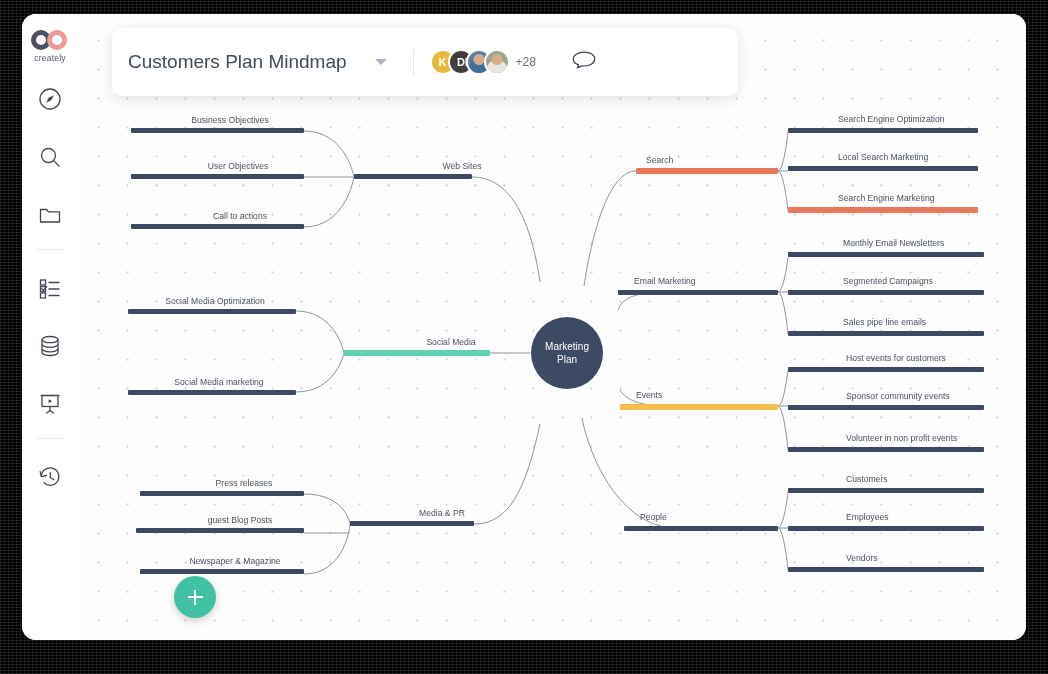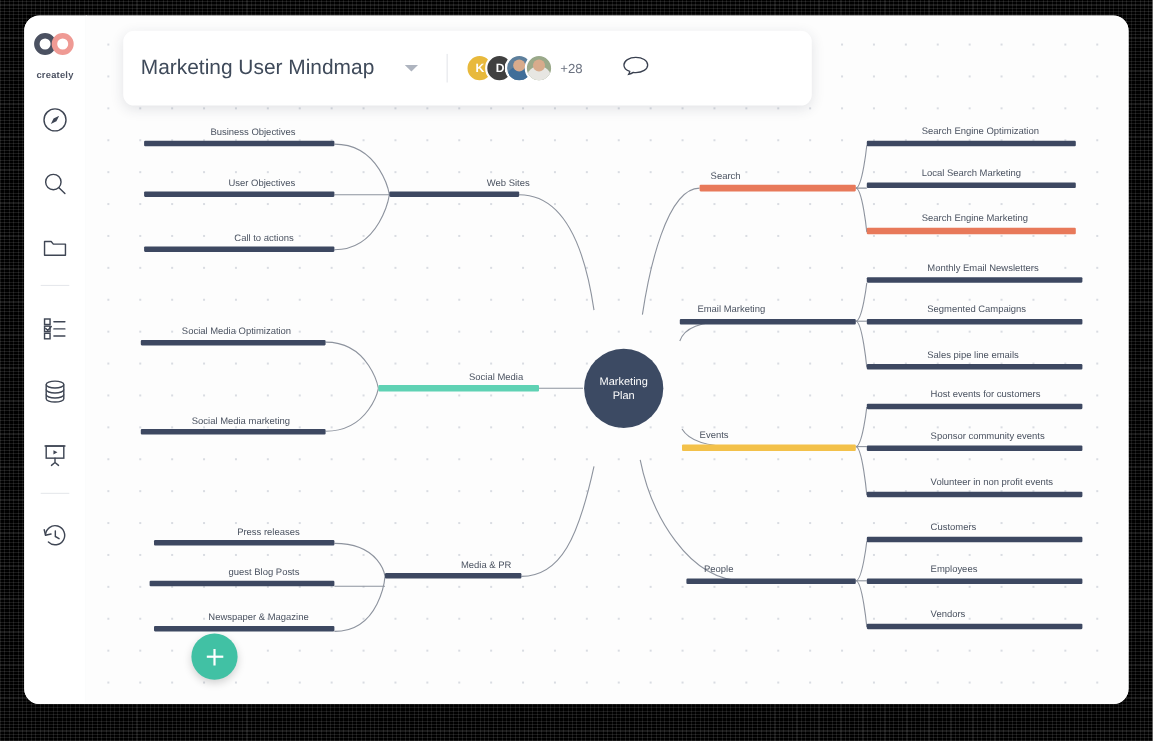--- a/index.html
+++ b/index.html
@@ -21,21 +21,21 @@
   
   #left-rail{position:absolute;left:0;top:0;width:56px;height:100%;
      background:#ffffff;border-right:1px solid #eceef1;
      display:flex;flex-direction:column;align-items:center;}
   #logo-block{margin-top:16px;display:flex;flex-direction:column;align-items:center;}
   #logo-rings{width:38px;height:20px;position:relative;}
   .ring{position:absolute;top:0;width:20px;height:20px;border-radius:50%;
         box-sizing:border-box;border:5px solid #4b5161;}
   .ring.left{left:0;}
   .ring.right{left:16px;border-color:#ef9a94;}
-  #logo-word{font-size:8.5px;font-weight:bold;color:#4b5161;margin-top:13px;letter-spacing:.2px;}
+  #logo-word{font-size:8.5px;font-weight:normal;color:#4b5161;margin-top:3px;letter-spacing:.2px;}
 
   .rail-icon{width:44px;height:44px;margin-top:14px;display:flex;
      align-items:center;justify-content:center;cursor:pointer;}
   .rail-icon svg{display:block;}
   .rail-sep{width:26px;height:1px;background:#e6e8ec;margin:12px 0 2px;}
 
   
   #canvas{position:absolute;left:56px;top:0;right:0;bottom:0;background:#fdfdfd;
     background-image:radial-gradient(circle, #d9dce2 1.1px, transparent 1.2px);
     background-size:29px 29px;background-position:6px 12px;overflow:hidden;}
@@ -323,21 +323,21 @@
         <circle cx="489" cy="339" r="36" fill="#3c4a63"></circle>
         <text class="center-label" x="489" y="336" text-anchor="middle">Marketing</text>
         <text class="center-label" x="489" y="349" text-anchor="middle">Plan</text>
       </g>
     </svg>
 
     <div id="fab"></div>
   </div>
 
   <div id="header-bar">
-    <div id="doc-title">Marketing User Mindmap</div>
+    <div id="doc-title">Customers Plan Mindmap</div>
     <div id="title-caret"></div>
     <div id="hdr-divider"></div>
 
     <div id="avatars">
       <div class="avatar a0">
         <span>K</span>
       </div>
       <div class="avatar a1">
         <span>DL</span>
       </div>

